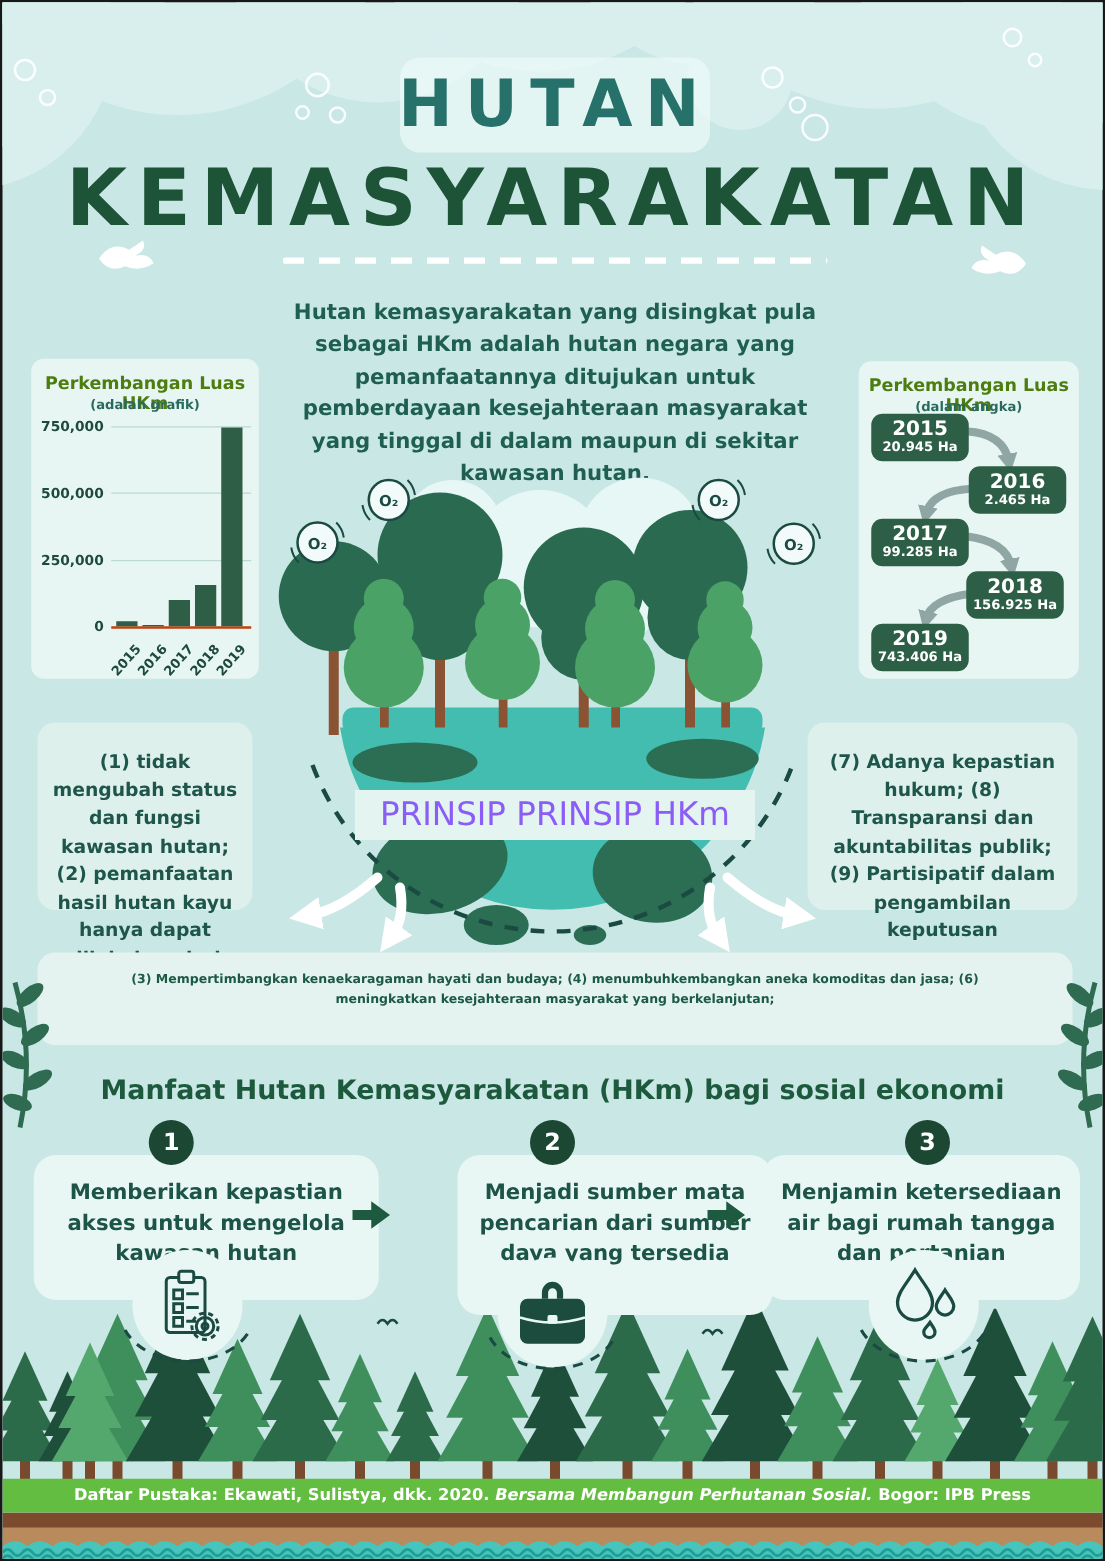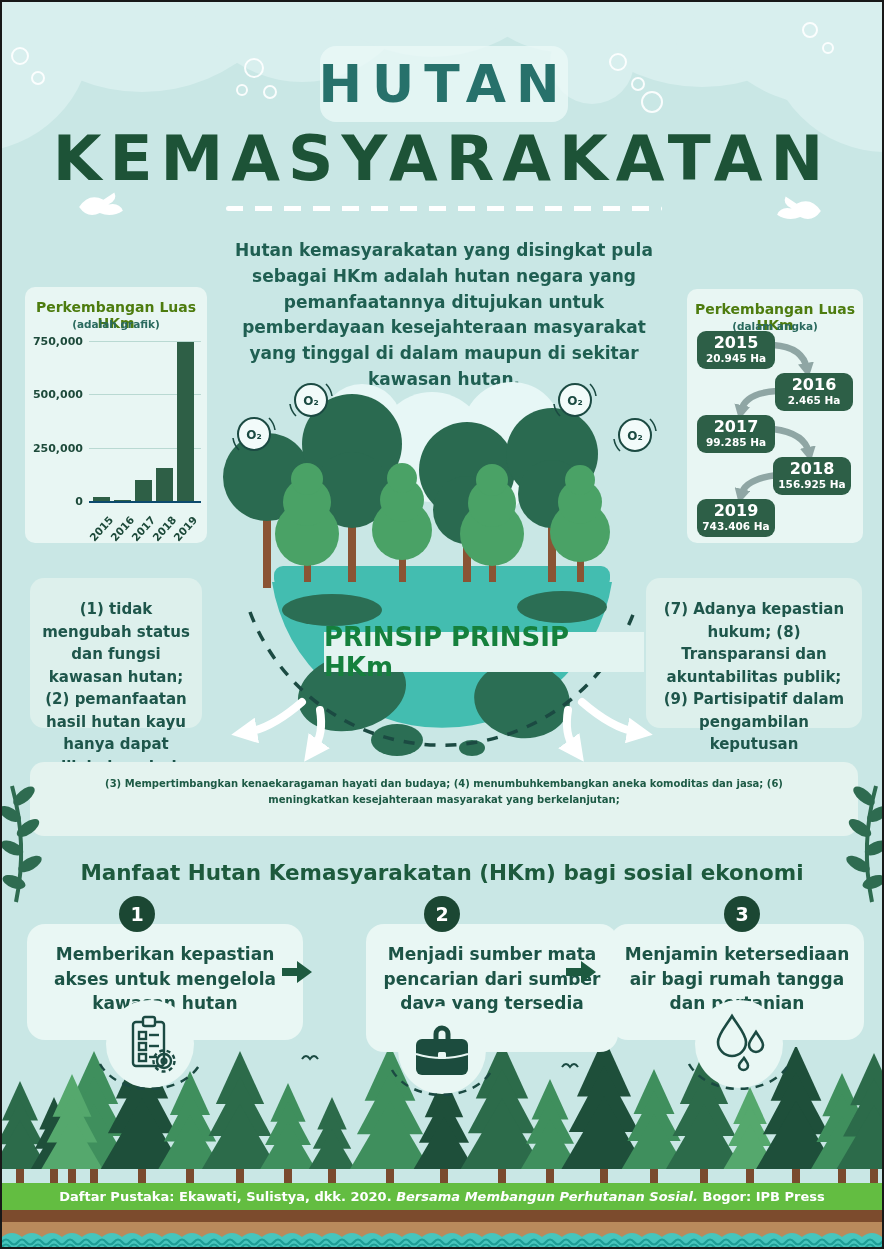--- a/index.html
+++ b/index.html
@@ -16,35 +16,35 @@
   .divider{position:absolute;left:224px;top:204px;width:436px;height:5px;border-radius:3px;
            background:repeating-linear-gradient(90deg,#fff 0 17px,transparent 17px 29px);}
   .intro{position:absolute;left:222px;top:236px;width:440px;text-align:center;
          font-size:17px;font-weight:bold;color:#1f5f52;line-height:1.52;}
   
   .panel{position:absolute;background:#e8f6f3;border-radius:10px;}
   .panel-title{position:absolute;top:12px;left:0;width:100%;text-align:center;
                font-size:14px;font-weight:bold;color:#4d7c0f;}
   .panel-sub{position:absolute;top:31px;left:0;width:100%;text-align:center;
              font-size:10.5px;font-weight:bold;color:#2a6a5e;}
-  #chart-plot{position:absolute;left:64px;top:54px;width:112px;height:160px;border-bottom:2px solid #0c4a6e;}
+  #chart-plot{position:absolute;left:64px;top:54px;width:112px;height:160px;border-bottom:2px solid #c2410c;}
   .ytick{position:absolute;left:-58px;width:52px;text-align:right;font-size:11px;font-weight:bold;color:#1d4a3a;}
   .gridline{position:absolute;left:0;width:100%;height:1px;background:#b9d9d2;}
   .bar{position:absolute;bottom:0;width:17px;background:#2e5f46;}
   .xtick{position:absolute;bottom:-36px;width:36px;text-align:right;font-size:10.5px;font-weight:bold;
          color:#1d4a3a;transform:rotate(-48deg);}
   .ybox{position:absolute;width:78px;height:38px;background:#2d5f47;border-radius:9px;color:#fff;text-align:center;}
   .ybox .yr{display:block;font-size:16px;font-weight:bold;line-height:18px;margin-top:3px;}
   .ybox .val{display:block;font-size:10.5px;font-weight:bold;line-height:12px;}
   
   .pbox{position:absolute;background:#ddf0ec;border-radius:14px;box-sizing:border-box;
         padding:20px 10px;text-align:center;font-size:15px;font-weight:bold;color:#1e564b;line-height:1.5;}
   .banner{position:absolute;left:282px;top:630px;width:320px;height:40px;background:#e3f4f1;
           display:flex;align-items:center;justify-content:center;
-          font-size:26px;font-weight:bold;color:#15803d;margin-left:40px;}
+          font-size:26px;font-weight:normal;color:#8b5cf6;}
   .widebar{position:absolute;left:28px;top:760px;width:828px;height:74px;background:#e4f3ef;border-radius:14px;
            box-sizing:border-box;padding:14px 46px 0;text-align:center;
            font-size:10px;font-weight:bold;color:#1d5a45;line-height:1.55;}
   
   .bheading{position:absolute;left:0;top:858px;width:100%;text-align:center;
             font-size:21.5px;font-weight:bold;color:#1d5a3d;}
   .num-circle{position:absolute;width:36px;height:36px;border-radius:50%;background:#1b4733;color:#fff;
               font-size:19px;font-weight:bold;display:flex;align-items:center;justify-content:center;}
   .benefit-card{position:absolute;background:#e9f7f4;border-radius:18px;box-sizing:border-box;
                 padding-top:18px;text-align:center;font-size:17px;font-weight:bold;color:#1c5446;line-height:1.45;}

